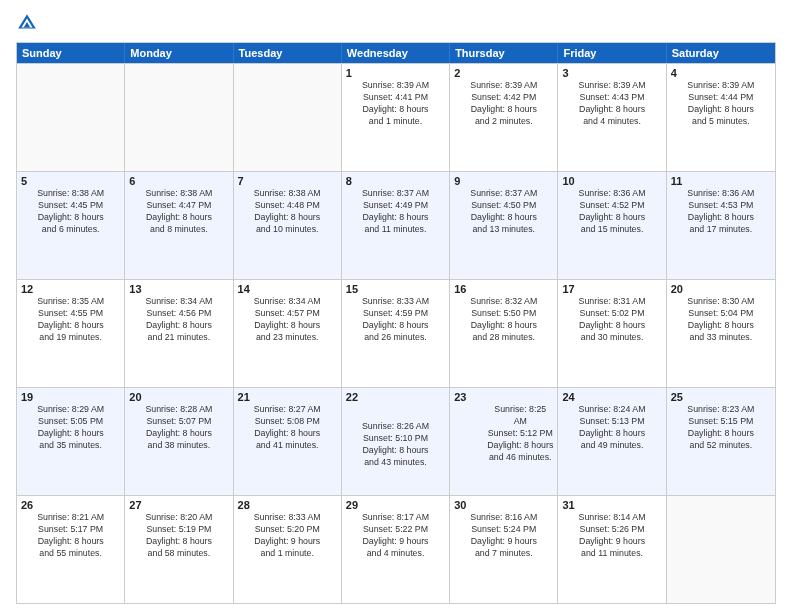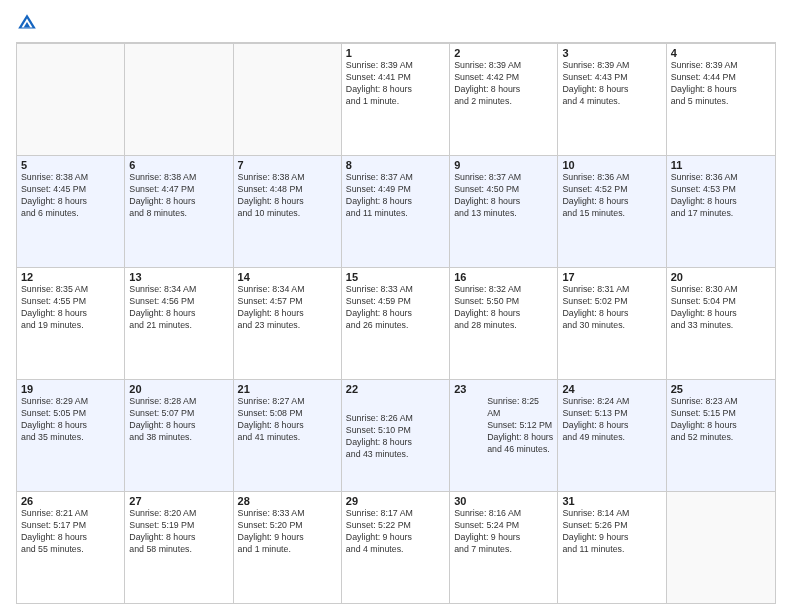--- a/index.html
+++ b/index.html
@@ -104,20 +104,21 @@
     .cell-date {
       font-size: 11px;
       font-weight: bold;
       color: #222;
       margin-bottom: 1px;
     }
     .cell-info {
       font-size: 8.8px;
       color: #333;
       line-height: 1.35;
+      text-align: center;
     }
     .row-alt {
       background: #f0f4ff;
     }
     .row-alt .cal-cell {
       background: #f0f4ff;
     }
   </style>
 </head>
 <body>
@@ -135,20 +136,29 @@
         <span class="logo-blue"></span>
       </div>
     </div>
     <div class="title-block">
       <div class="month-title"></div>
       <div class="location"></div>
     </div>
   </div>
 
   <div class="calendar">
+    <div class="cal-header">
+    <div class="cal-header-cell">Sunday</div>
+        <div class="cal-header-cell">Monday</div>
+        <div class="cal-header-cell">Tuesday</div>
+        <div class="cal-header-cell">Wednesday</div>
+        <div class="cal-header-cell">Thursday</div>
+        <div class="cal-header-cell">Friday</div>
+        <div class="cal-header-cell">Saturday</div>
+      </div>
     <div class="cal-body">
     <div class="cal-row">
           <div class="cal-cell empty"></div>
           <div class="cal-cell empty"></div>
           <div class="cal-cell empty"></div>
           <div class="cal-cell">
             <div class="cell-date">1</div>
             <div class="cell-info" style="white-space: pre-line;">Sunrise: 8:39 AM
 Sunset: 4:41 PM
 Daylight: 8 hours

